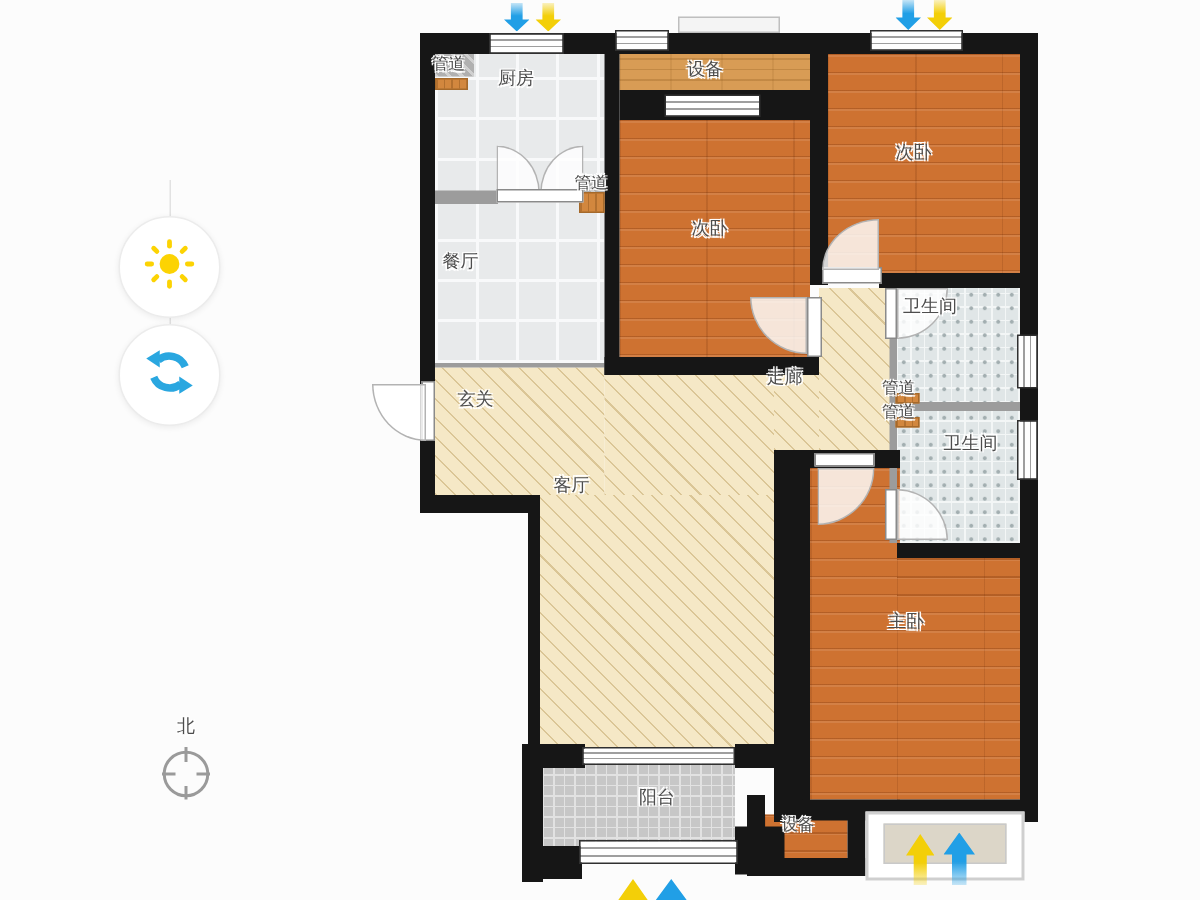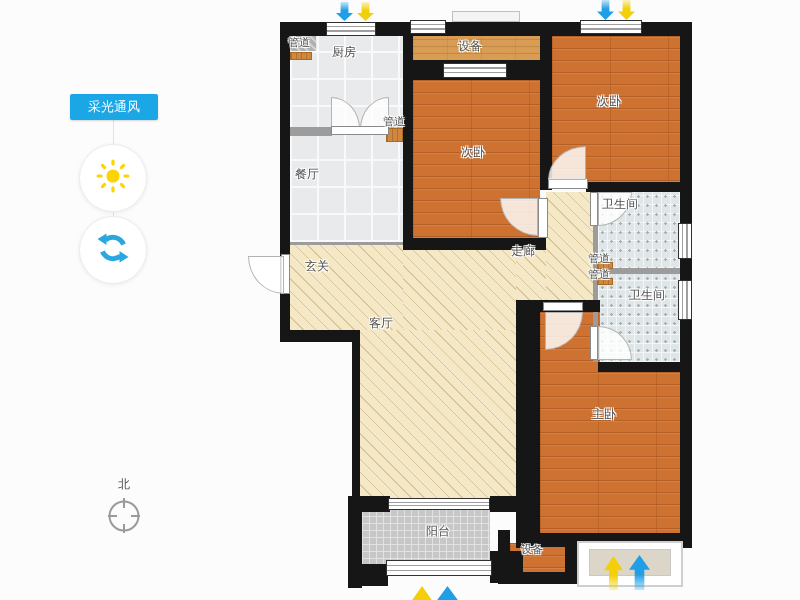--- a/index.html
+++ b/index.html
@@ -64,21 +64,20 @@
   .tool-line{position:absolute;left:113px;top:120px;width:1px;height:132px;background:#e2e2e2;z-index:1;}
   .tool-circle{position:absolute;width:66px;height:66px;border-radius:50%;background:#fff;border:1px solid #ececec;
     box-shadow:0 1px 4px rgba(0,0,0,.07);display:flex;align-items:center;justify-content:center;cursor:pointer;z-index:12;}
   .z1{z-index:1}.z4{z-index:4}.z5{z-index:5}.z6{z-index:6}.z7{z-index:7}
 </style>
 </head>
 <body>
 
 <div id="stage">
 
-  <div class="tool-chip">采光通风</div>
   <div class="tool-line"></div>
 
   <div class="tool-circle" style="left:79px;top:144px;">
     <span>
       <svg width="36" height="36" viewBox="0 0 36 36" fill="#fcd303">
         <circle cx="18" cy="18" r="6.6"></circle>
         <g>
           <rect x="16.4" y="1.5" width="3.2" height="6.2" rx="1.6"></rect>
           <rect x="16.4" y="1.5" width="3.2" height="6.2" rx="1.6" transform="rotate(45 18 18)"></rect>
           <rect x="16.4" y="1.5" width="3.2" height="6.2" rx="1.6" transform="rotate(90 18 18)"></rect>

